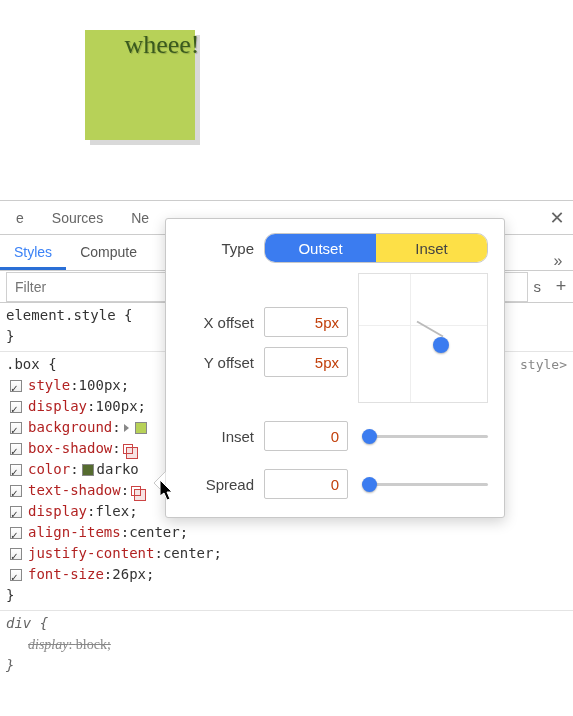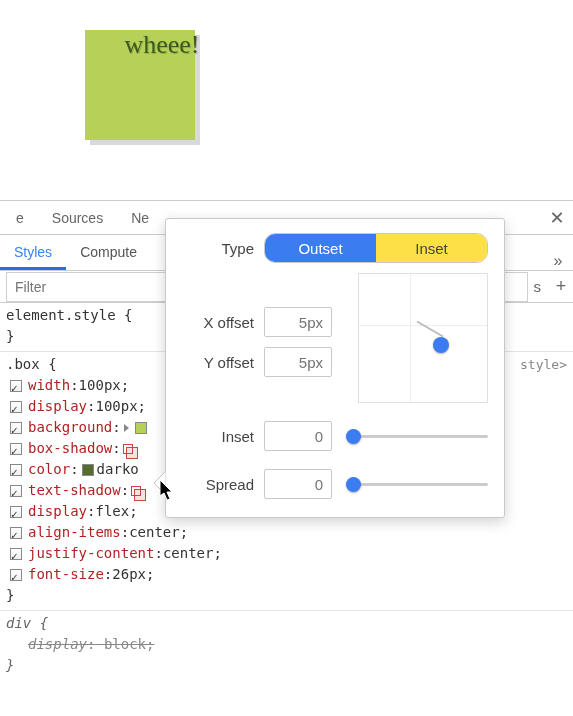--- a/index.html
+++ b/index.html
@@ -27,34 +27,34 @@
 .chk { width: 12px; height: 12px; margin-right: 6px; border: 1px solid #888; background: linear-gradient(#fff,#f0f0f0); position: relative; cursor: pointer; flex-shrink:0; }
 .chk::after { content: "✓"; position: absolute; left: 0; top: -3px; font-size: 11px; color: #333; }
 .prop-name { color: #b22222; }
 .prop-value { color: #333; }
 .colon { color: #333; }
 .swatch { display: inline-block; width: 12px; height: 12px; border: 1px solid #888; vertical-align: middle; margin: 0 3px; }
 .swatch.dark { background: #556b2f; }
 .tri { display: inline-block; width: 0; height: 0; border-left: 5px solid #888; border-top: 4px solid transparent; border-bottom: 4px solid transparent; vertical-align: middle; margin: 0 3px; }
 .shadow-icon { display:inline-block; width:10px; height:10px; border:1px solid #c44;  position:relative; vertical-align:middle; margin:0 2px;}
 .shadow-icon::after { content:""; position:absolute; left:2px; top:2px; width:10px; height:10px; border:1px solid #c44; background:rgba(204,68,68,0.15);}
-.strike { text-decoration: line-through; color: #888; }
+.strike { text-decoration: line-through; color: #888; font-family: Liberation Serif, serif; }
 .ua-label { float: right; color: #888; font-style: italic; font-size: 13px; }
 .rule .sel-italic { font-style: italic; color: #666; }
 .cursor { position: absolute; left: 160px; top: 480px; width: 16px; height: 22px; pointer-events: none; z-index: 60; }
 .cursor svg { width: 16px; height: 22px; }
 
 .popover { position: absolute; left: 165px; top: 218px; width: 340px; background: #fff; border: 1px solid #c8c8c8; border-radius: 3px; box-shadow: 0 4px 14px rgba(0,0,0,0.18); z-index: 50; padding: 14px 16px 18px 16px; font-size: 15px; color: #444; }
 .popover svg.arrow { position: absolute; left: -12px; top: 252px; width: 12px; height: 24px; }
 .pop-row { display: flex; align-items: center; margin-bottom: 10px; }
 .pop-label { width: 72px; text-align: right; margin-right: 10px; }
 .type-toggle { display: flex; border: 1px solid #c8c8c8; border-radius: 11px; overflow: hidden; height: 30px; flex:1; }
 .type-btn { flex: 1; text-align: center; line-height: 30px; font-size: 15px; cursor: pointer; background: #fde047; color: #444; }
 .type-btn.active { background: #3b7cf0; color: #fff; font-weight: 500; }
-.num-input { width: 68px; height: 30px; border: 1px solid #c8c8c8; border-radius: 2px; text-align: right; padding: 0 8px; font-size: 15px; color: #737373; margin-right: 10px; }
+.num-input { width: 84px; height: 30px; border: 1px solid #c8c8c8; border-radius: 2px; text-align: right; padding: 0 8px; font-size: 15px; color: #c2410c; margin-right: 10px; }
 .left-col { display: flex; flex-direction: column; margin-top: 34px; }
 .preview-box { width: 130px; height: 130px; border: 1px solid #e0e0e0; position: relative; background: #fff; }
 .preview-box .hline, .preview-box .vline { position: absolute; background: #eee; }
 .preview-box .hline { left:0; right:0; height:1px; top: 40%; }
 .preview-box .vline { top:0; bottom:0; width:1px; left: 40%; }
 .preview-box .seg { position:absolute; width:30px; height:2px; background:#bbb; left: 44%; top: 42%; transform: rotate(30deg); }
 .preview-box .dot { position: absolute; width: 16px; height: 16px; background: #3b7cf0; border-radius: 50%; left: 58%; top: 49%; box-shadow: 0 1px 2px rgba(0,0,0,0.3); }
 .slider-row { display: flex; align-items: center; margin-top: 18px; }
 .slider-track { flex: 1; height: 3px; background: #ccc; position: relative; margin-left: 4px; border-radius:2px;}
 .slider-thumb { position: absolute; left: 0; top: -6px; width: 15px; height: 15px; background: #3b7cf0; border-radius: 50%; box-shadow: 0 1px 2px rgba(0,0,0,0.3); }
@@ -94,21 +94,21 @@
       <div class="selector">element.style {</div>
       <div>}</div>
     </div>
 
     <div class="rule" style="position:relative;">
       <span class="ua-label" style="font-style:normal;color:#888;">style&gt;</span>
       <div class="selector">.box {</div>
 
       <div class="prop-row">
           <span class="chk"></span>
-          <span class="prop-name">width</span>
+          <span class="prop-name">style</span>
           <span class="colon">: </span>
           <span class="prop-value">100px;</span>
         </div>
       <div class="prop-row">
           <span class="chk"></span>
           <span class="prop-name">display</span>
           <span class="colon">: </span>
           <span class="prop-value">100px;</span>
         </div>
       <div class="prop-row">

